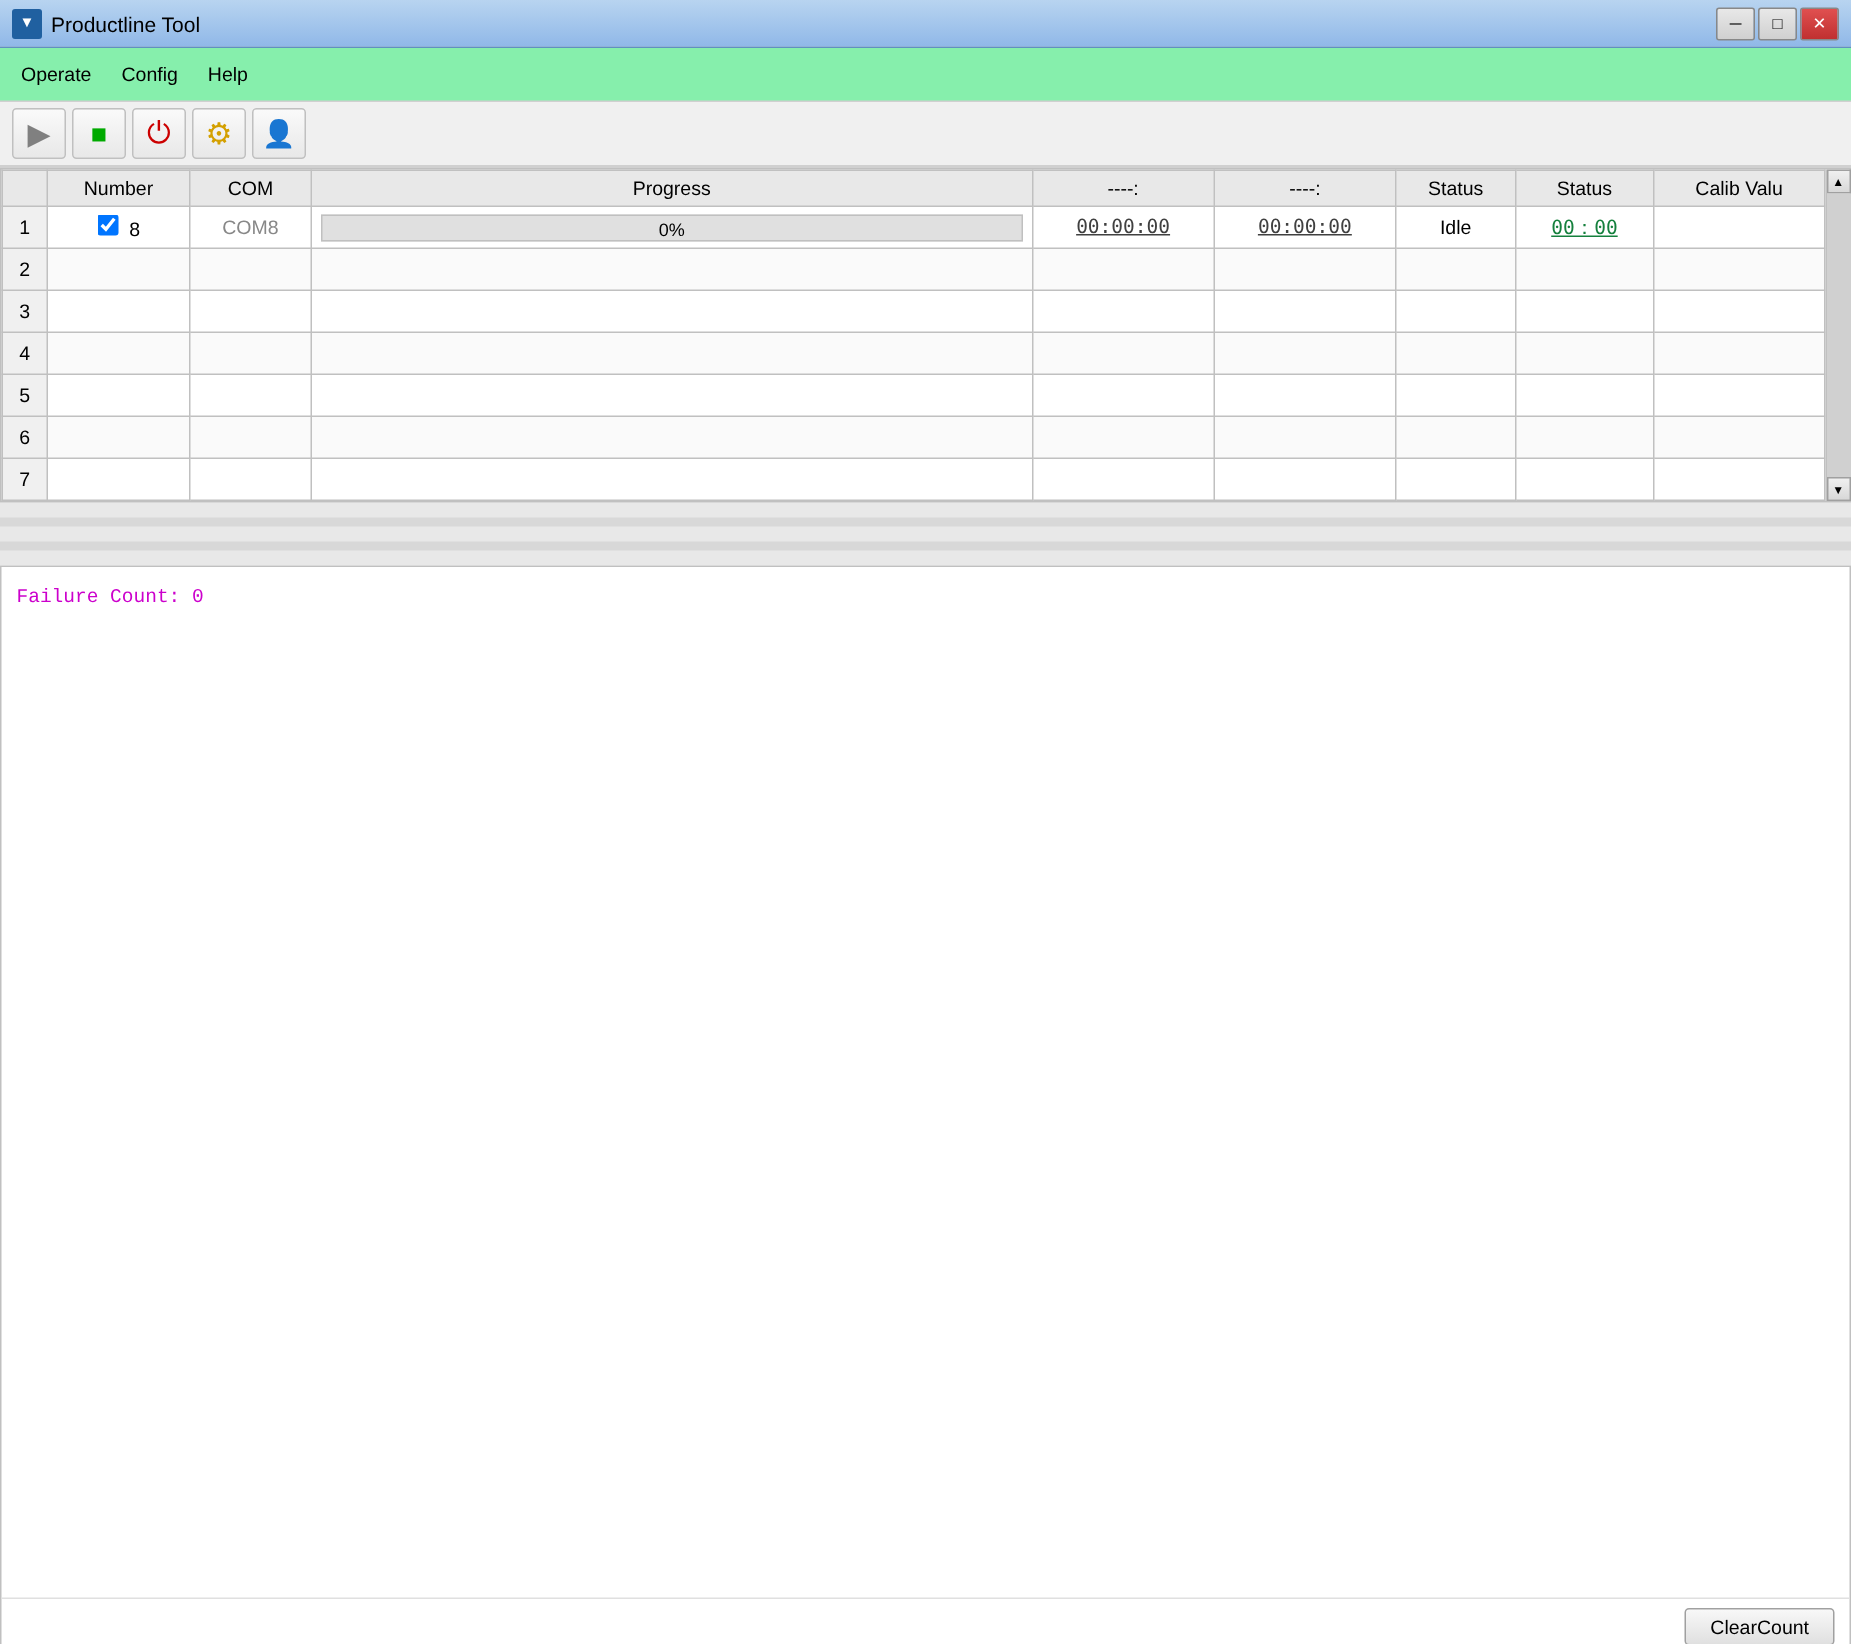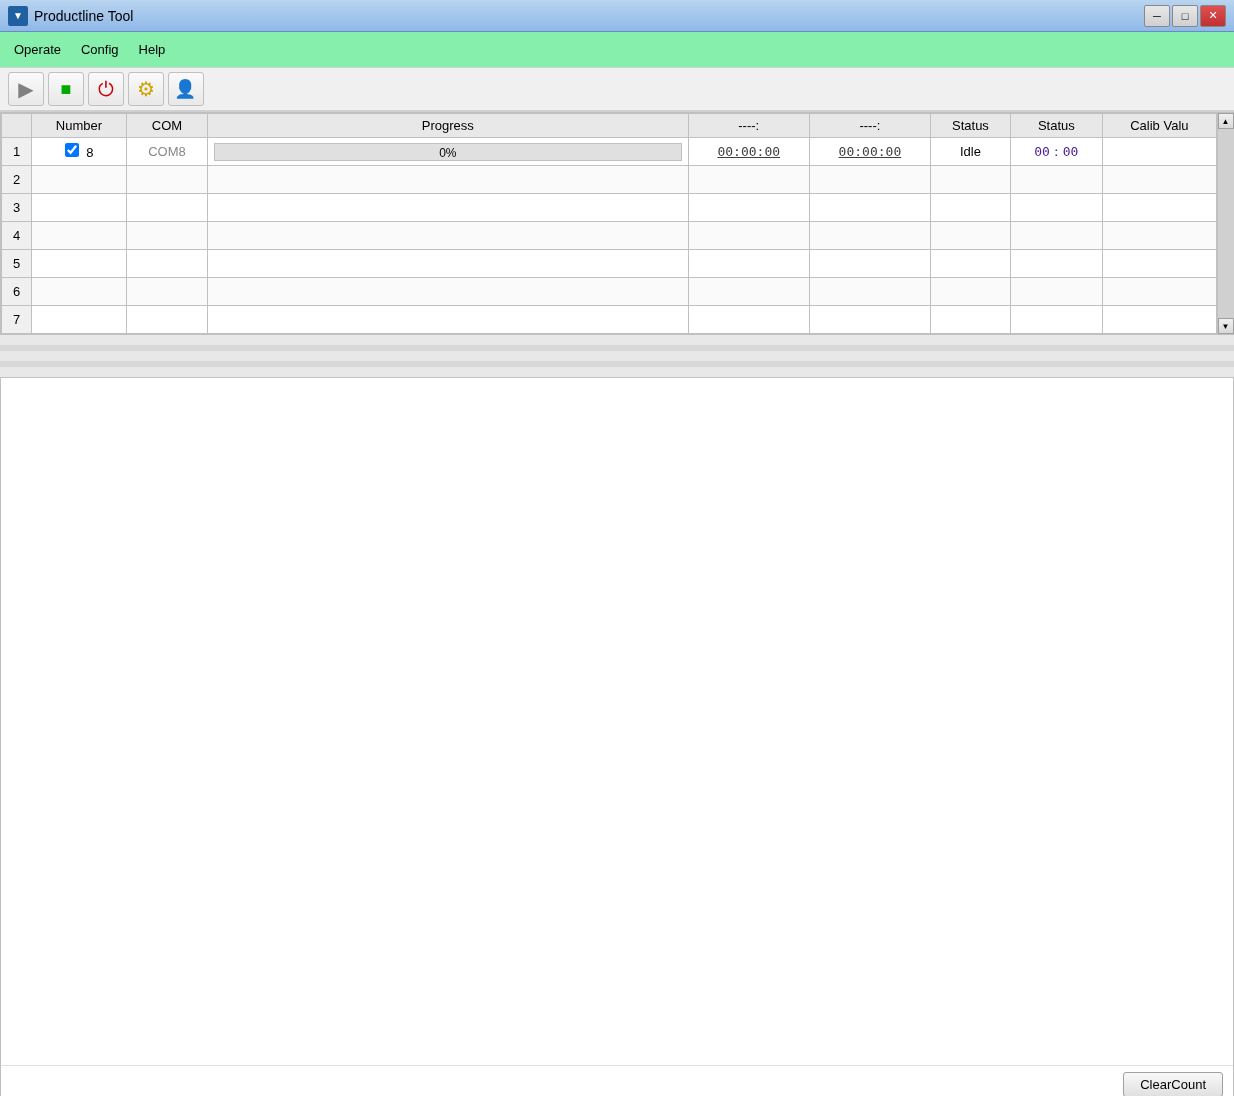--- a/index.html
+++ b/index.html
@@ -257,21 +257,22 @@
     .time-cell {
       font-family: monospace;
       color: #404040;
       text-decoration: underline;
     }
     .status-idle {
       color: #000;
     }
     .elapsed-cell {
       font-family: monospace;
-      color: #4c1d95;
+      color: #15803d;
+      text-decoration: underline;
     }
   </style>
 </head>
 <body>
 
 <div class="title-bar">
   <div class="title-bar-left">
     <div class="title-icon">
       <span>▼</span>
     </div>
@@ -429,19 +430,20 @@
     </div>
   </div>
 
   <div style="height:6px; background:#d8d8d8; margin-bottom:6px;"></div>
 
 
   <div style="height:6px; background:#d8d8d8; margin-bottom:6px;"></div>
 
   <div class="status-section">
     <div class="status-log">
+      <div>Failure Count: 0</div>
     </div>
     <div class="status-footer">
       <button class="clear-btn">ClearCount</button>
     </div>
   </div>
 
 </div>
 
 </body></html>

